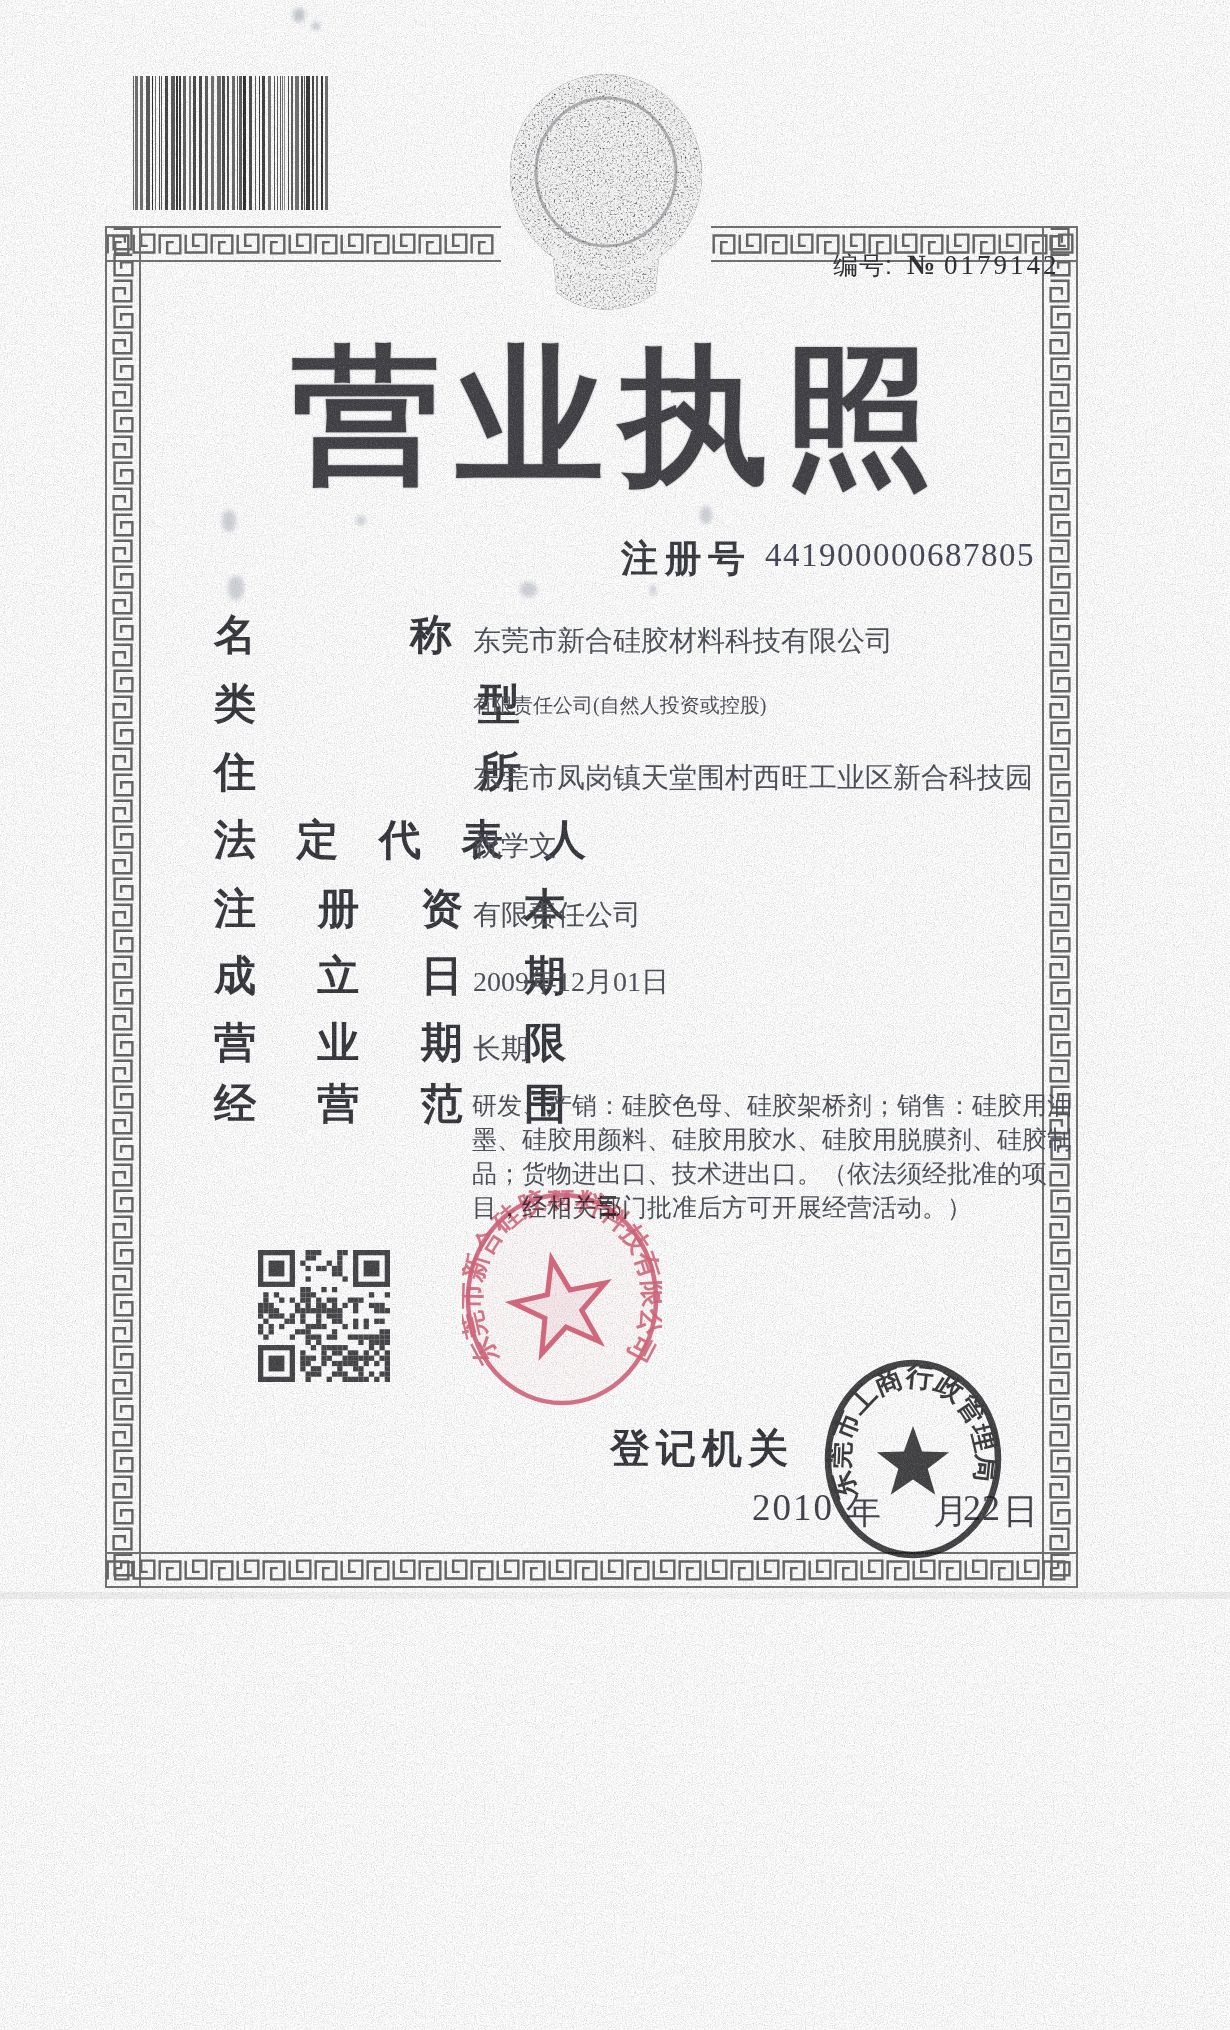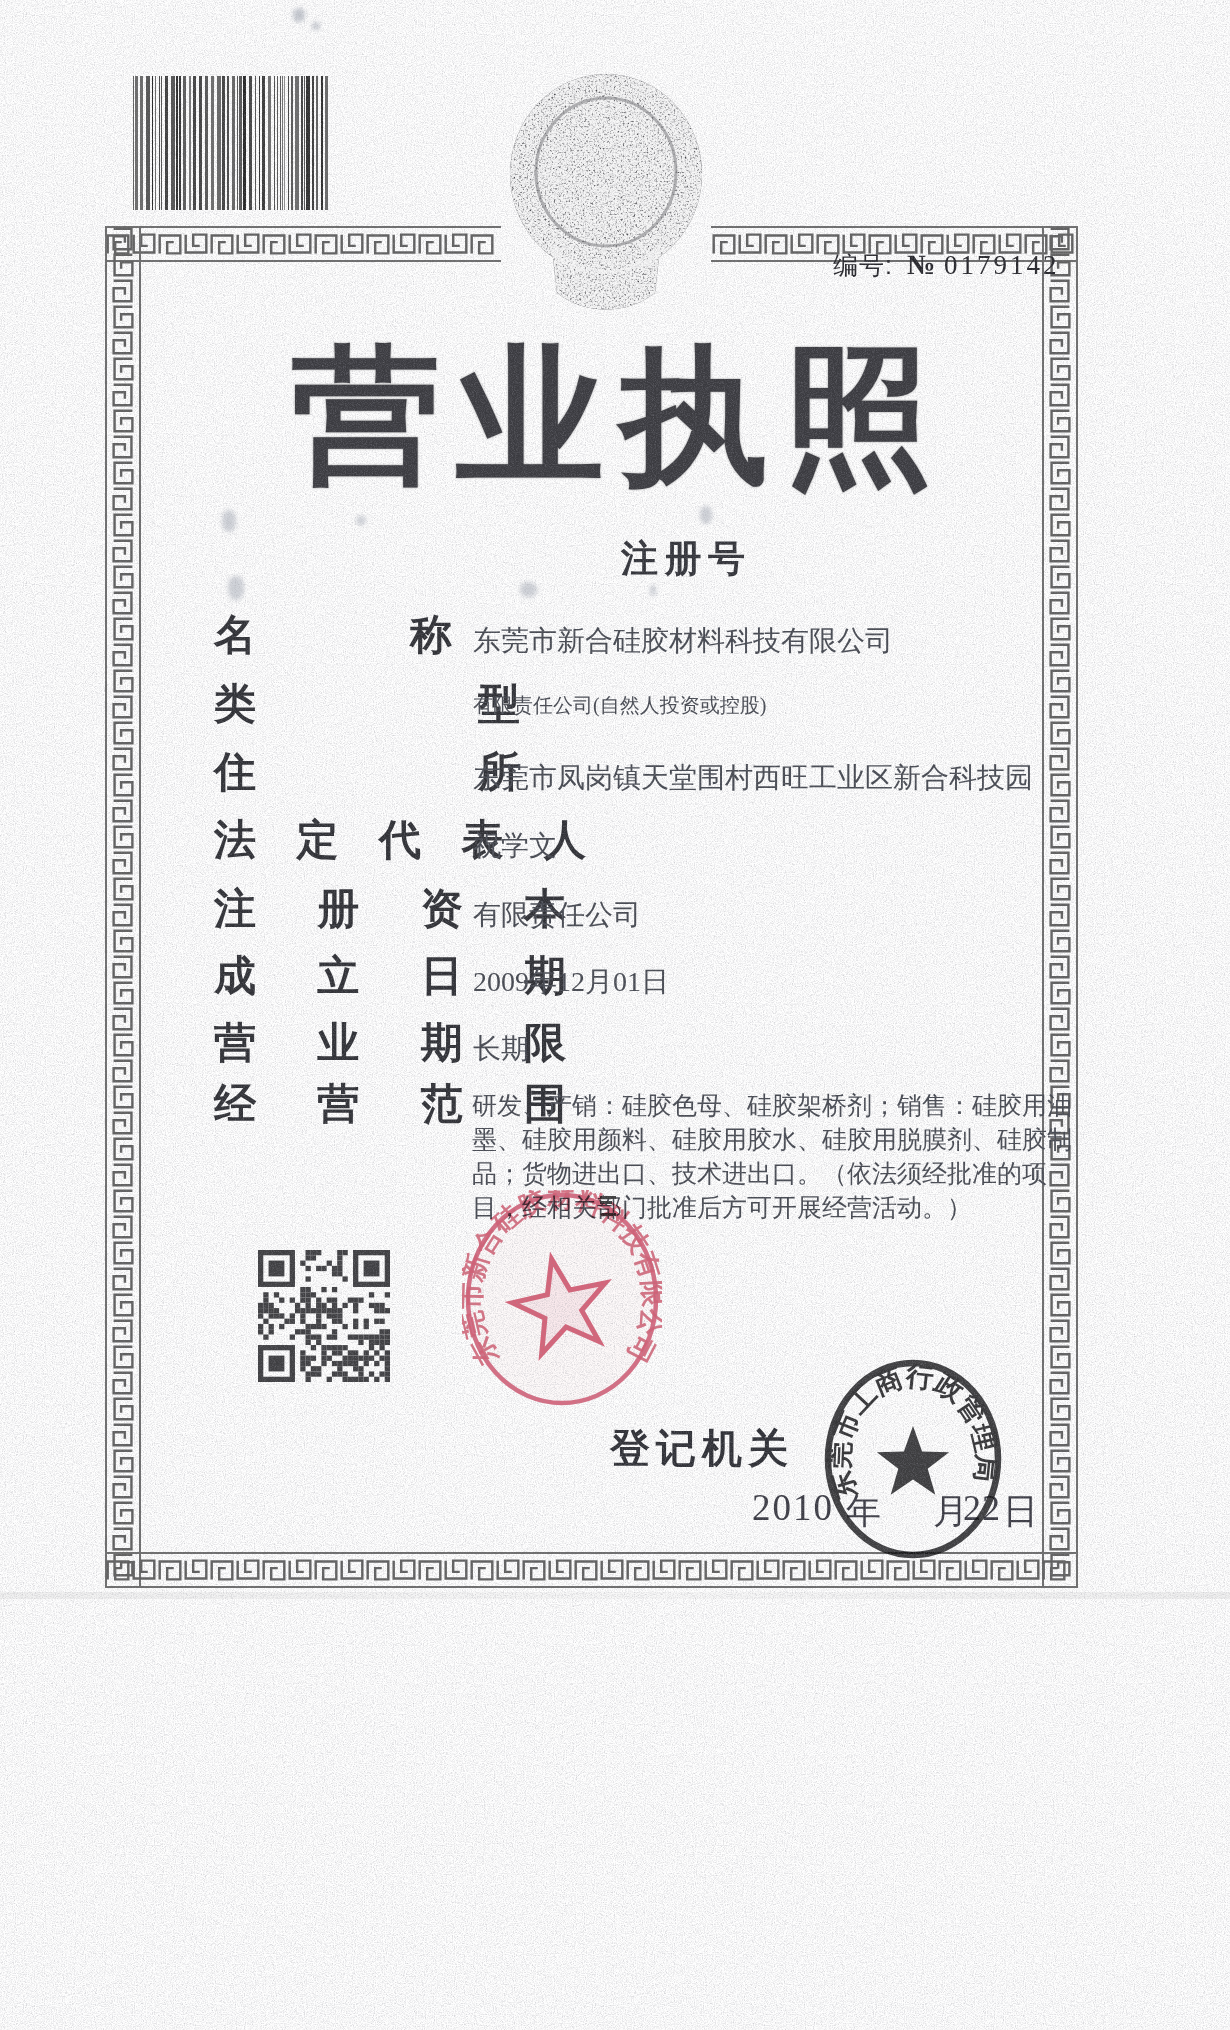--- a/index.html
+++ b/index.html
@@ -719,20 +719,21 @@
       <span>业</span>
       <span>执</span>
       <span>照</span>
     </div>
 
   <div class="reg-label" id="regLabel">
       <span>注</span>
       <span>册</span>
       <span>号</span>
     </div>
+  <div class="reg-number">441900000687805</div>
 
   <div id="fields">
       <div class="field-row" style="top: 614px;">
         <div class="field-label" style="width: 238px;">
           <span>名</span>
           <span>称</span>
         </div>
         <div class="field-value" style="font-size: 28px;">东莞市新合硅胶材料科技有限公司</div>
       </div>
       <div class="field-row" style="top: 683px;">

